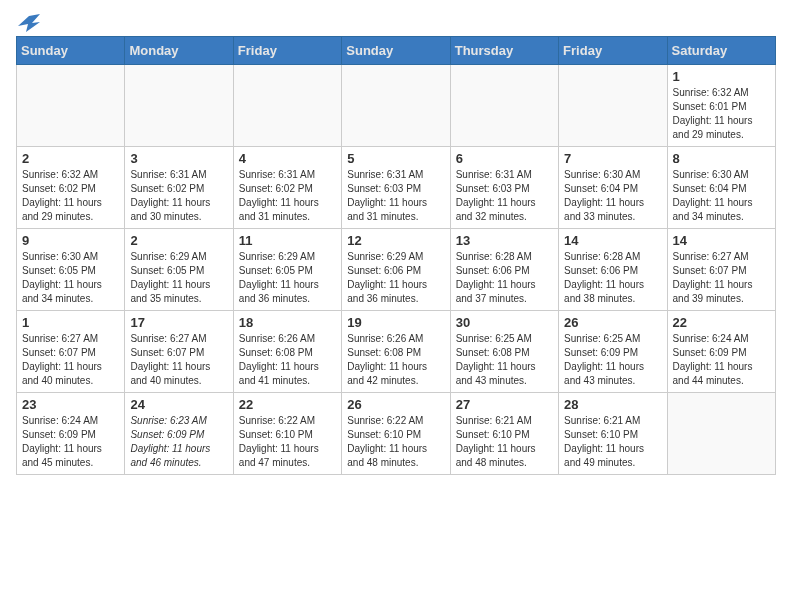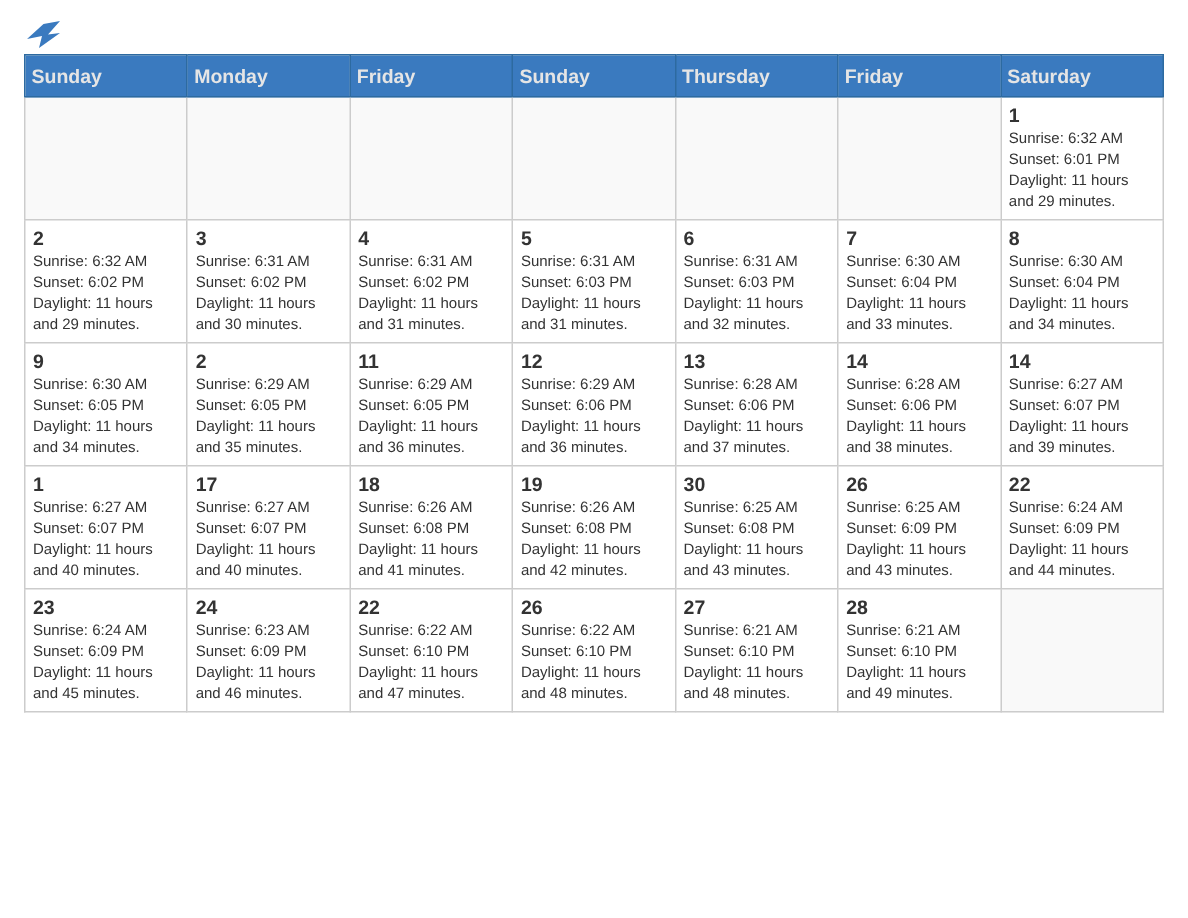--- a/index.html
+++ b/index.html
@@ -251,21 +251,21 @@
       </tr>
       <tr>
         <td>
           <div class="day-num">23</div>
           <div class="day-info" style="white-space: pre-line;">Sunrise: 6:24 AM
 Sunset: 6:09 PM
 Daylight: 11 hours and 45 minutes.</div>
         </td>
         <td>
           <div class="day-num">24</div>
-          <div class="day-info" style="white-space: pre-line;">Sunrise: 6:23 AM
+          <div class="day-info" style="white-space: pre-line; font-style: italic;">Sunrise: 6:23 AM
 Sunset: 6:09 PM
 Daylight: 11 hours and 46 minutes.</div>
         </td>
         <td>
           <div class="day-num">22</div>
           <div class="day-info" style="white-space: pre-line;">Sunrise: 6:22 AM
 Sunset: 6:10 PM
 Daylight: 11 hours and 47 minutes.</div>
         </td>
         <td>

